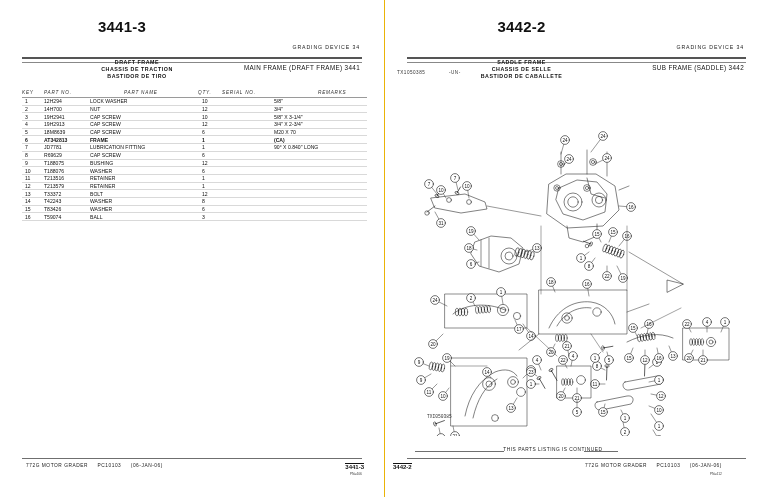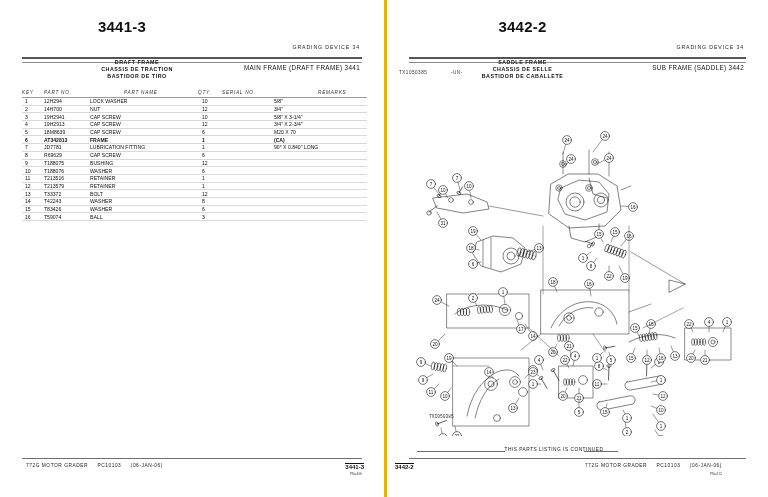--- a/index.html
+++ b/index.html
@@ -12,21 +12,21 @@
   }
   #sheet {
     position: relative;
     width: 768px; height: 497px;
     background: #ffffff;
   }
 
   
   .page { position: absolute; top: 0; height: 497px; background: #fff; }
   #page-left  { left: 0;   width: 384px; }
-  #page-right { left: 384px; width: 384px; border-left: 3px solid #eab308; }
+  #page-right { left: 384px; width: 384px; border-left: 1px solid #eab308; }
 
   
   .hdr { position: absolute; left: 0; right: 0; top: 16px; height: 60px; }
   .fignum {
     position: absolute; top: 2px; width: 100%;
     text-align: center;
     font-size: 15px; font-weight: bold; letter-spacing: .2px;
     color: #111;
   }
   #page-left .fignum  { left: -70px; }

